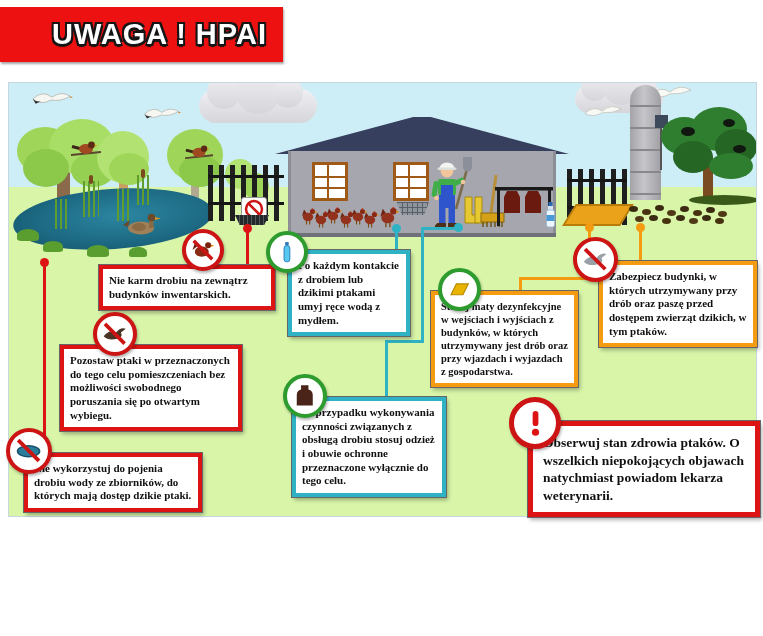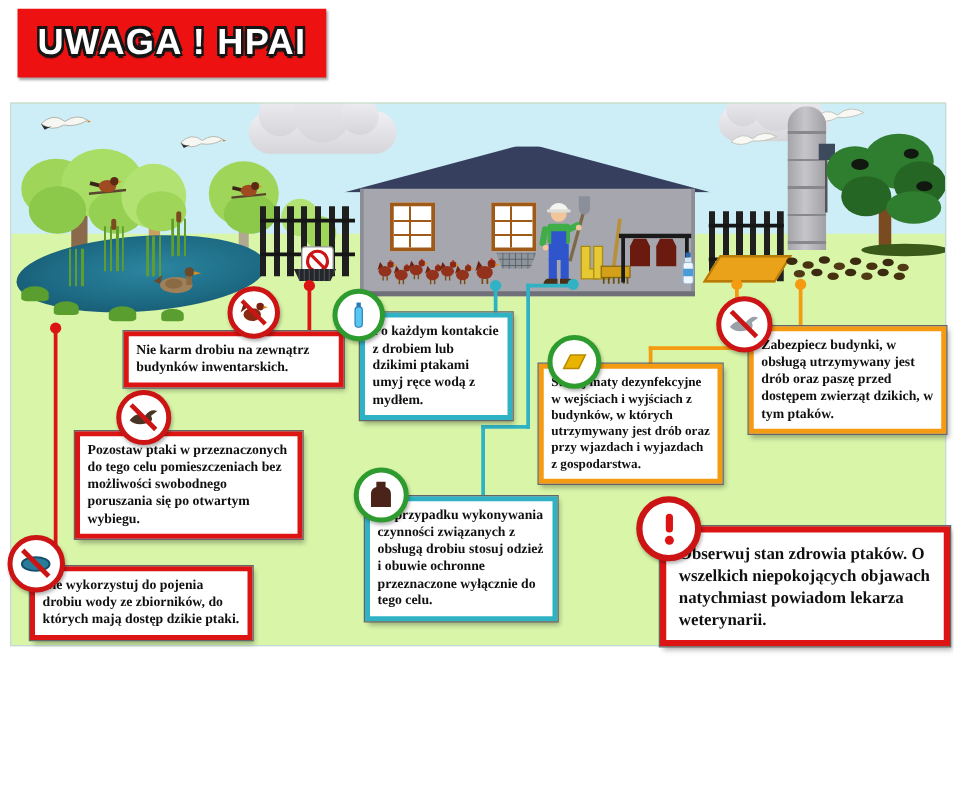--- a/index.html
+++ b/index.html
@@ -1,20 +1,20 @@
 <!DOCTYPE html>
 <html><head>
 <meta charset="utf-8">
 <style>
   html,body{margin:0;padding:0;background:#ffffff;}
   #app{position:relative;width:763px;height:636px;background:#ffffff;overflow:hidden;
        font-family:"Liberation Sans",sans-serif;}
   
-  .banner{position:absolute;left:14px;top:7px;width:247px;height:55px;background:#ee1111;
-          display:flex;align-items:center;justify-content:center;box-shadow:1px 2px 2px rgba(0,0,0,.35);}
+  .banner{position:absolute;left:0;top:7px;width:247px;height:55px;background:#ee1111;
+          display:flex;align-items:center;justify-content:center;box-shadow:1px 2px 2px rgba(0,0,0,.35);padding-left:36px;}
   .banner span{color:#fff;font-weight:bold;font-size:29px;letter-spacing:1px;
           text-shadow:-2px -2px 0 #151515,2px -2px 0 #151515,-2px 2px 0 #151515,2px 2px 0 #151515,0 3px 1px #151515;}
   .title{position:absolute;left:270px;top:9px;width:489px;color:#141414;font-weight:bold;
          font-size:14.5px;line-height:1.4;letter-spacing:-.2px;}
   
   .scene{position:absolute;left:8px;top:82px;width:747px;height:433px;border:1px solid #c5d8de;
          background:#d8f5a8;overflow:hidden;}
   .sky{position:absolute;left:0;top:0;width:100%;height:104px;background:#cdeef6;}
   
   .cloud{position:absolute;background:linear-gradient(#f0f0f4,#d6d6da);border-radius:22px;}
@@ -314,21 +314,21 @@
   <div class="callout b-red" style="left:24px;top:453px;width:178px;">
     <span>Nie wykorzystuj do pojenia drobiu wody ze zbiorników, do których mają dostęp dzikie ptaki.</span>
   </div>
   <div class="callout b-teal" style="left:288px;top:250px;width:122px;">
     <span>Po każdym kontakcie z drobiem lub dzikimi ptakami umyj ręce wodą z mydłem.</span>
   </div>
   <div class="callout b-orange" style="left:431px;top:291px;width:147px;font-size:10.5px;">
     <span>Stosuj maty dezynfekcyjne w wejściach i wyjściach z budynków, w których utrzymywany jest drób oraz przy wjazdach i wyjazdach z gospodarstwa.</span>
   </div>
   <div class="callout b-orange" style="left:599px;top:261px;width:158px;">
-    <span>Zabezpiecz budynki, w obsługą utrzymywany jest drób oraz paszę przed dostępem zwierząt dzikich, w tym ptaków.</span>
+    <span>Zabezpiecz budynki, w których utrzymywany przy drób oraz paszę przed dostępem zwierząt dzikich, w tym ptaków.</span>
   </div>
   <div class="callout b-teal" style="left:292px;top:397px;width:154px;">
     <span>W przypadku wykonywania czynności związanych z obsługą drobiu stosuj odzież i obuwie ochronne przeznaczone wyłącznie do tego celu.</span>
   </div>
   <div class="callout b-redbig" style="left:528px;top:421px;width:232px;">
     <span>Obserwuj stan zdrowia ptaków. O wszelkich niepokojących objawach natychmiast powiadom lekarza weterynarii.</span>
   </div>
 
   <div class="icircle ring-red" style="left:182px;top:229px;width:34px;height:34px;">
     <svg viewBox="0 0 24 24">

